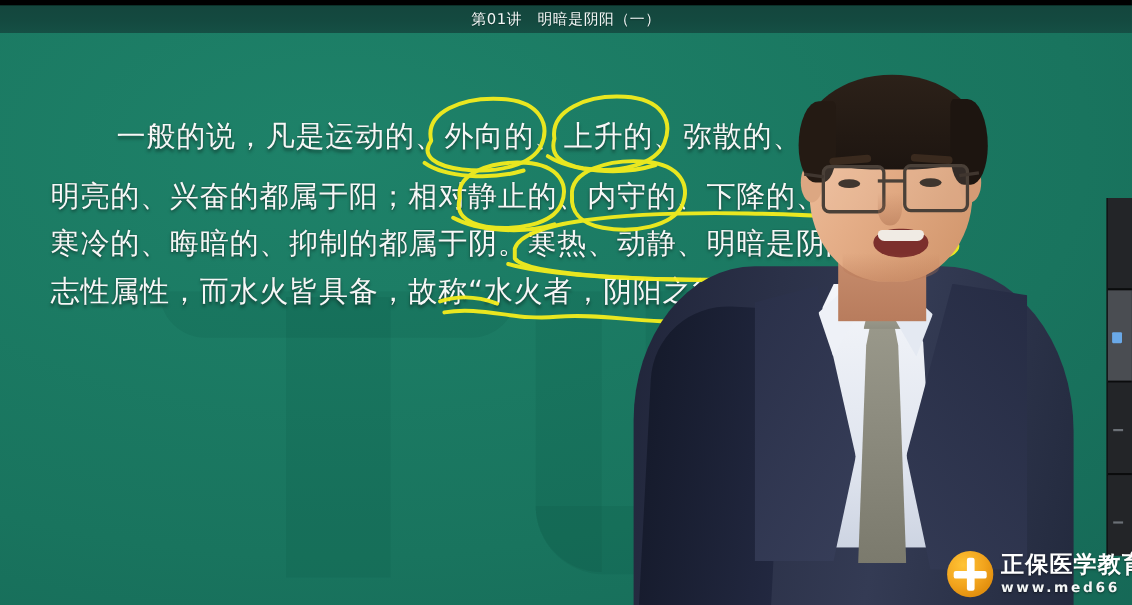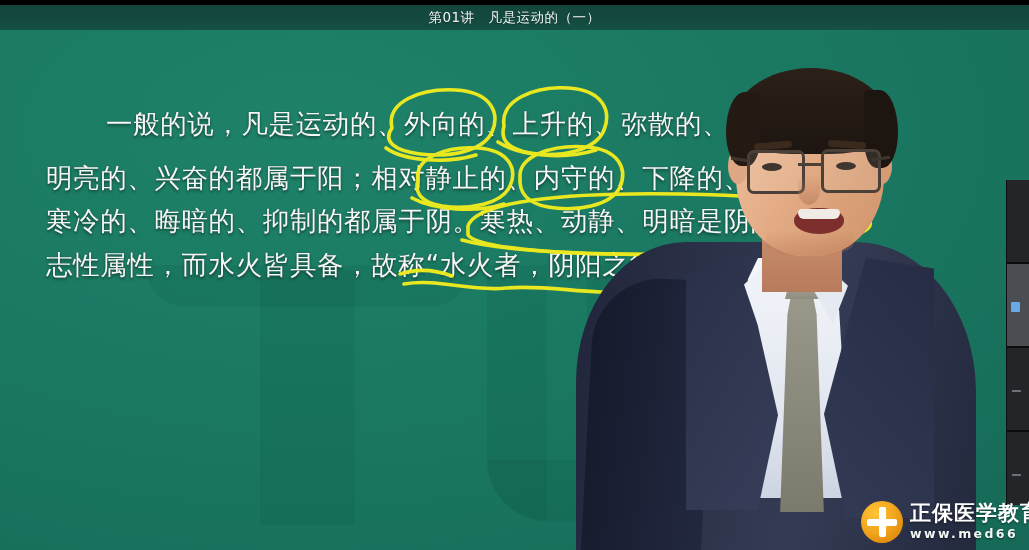--- a/index.html
+++ b/index.html
@@ -238,21 +238,21 @@
   }
 </style>
 </head>
 <body>
 
 <div id="screen">
 
   <div class="top-strip"></div>
 
   <div class="titlebar">
-    <span class="titlebar-text">第01讲　凡是运动的（一）</span>
+    <span class="titlebar-text">第01讲　明暗是阴阳（一）</span>
   </div>
 
   <div class="slide">
 
     <div>
       <div class="wm wm-tbar"></div>
       <div class="wm wm-tstem"></div>
       <div class="wm wm-ubarL"></div>
       <div class="wm wm-ubarR"></div>
       <div class="wm wm-ufoot"></div>

